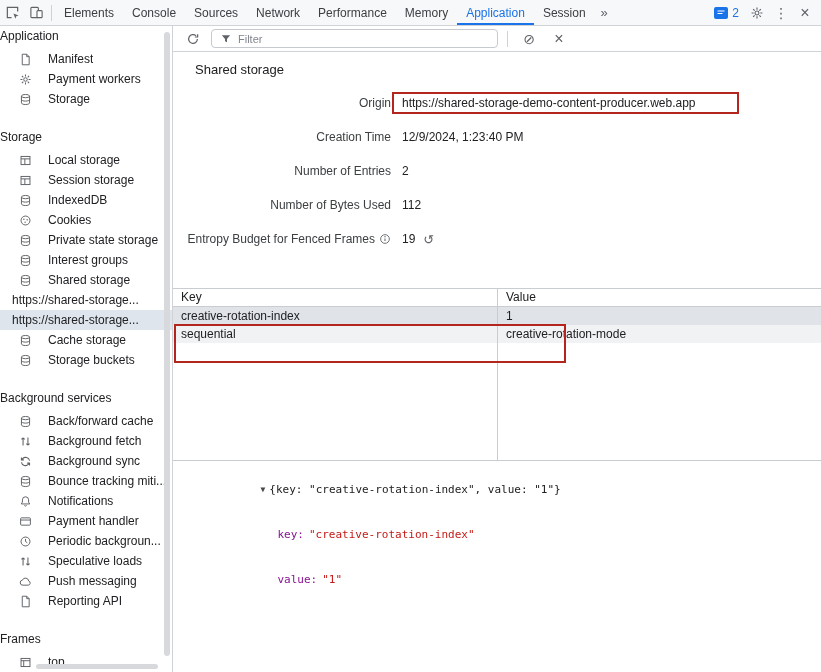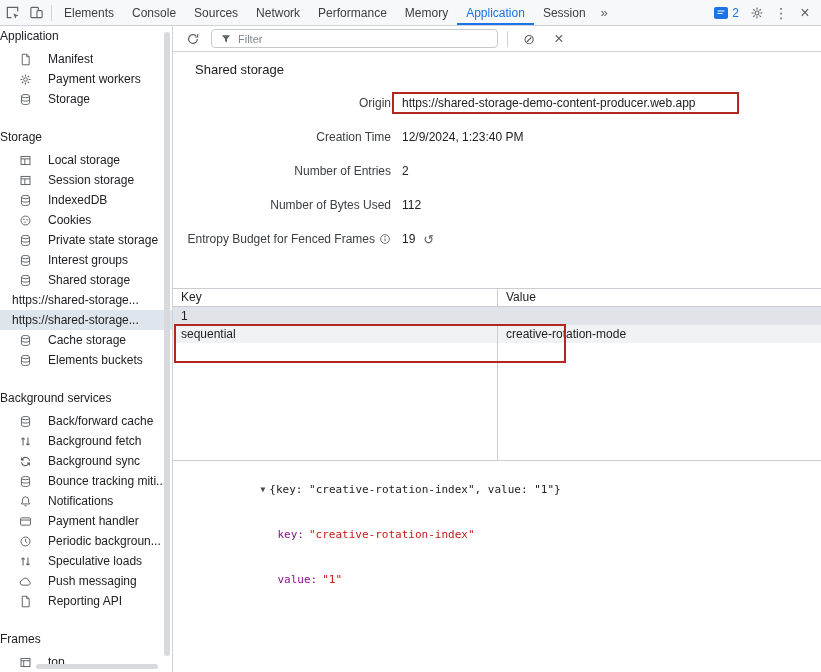--- a/index.html
+++ b/index.html
@@ -250,21 +250,21 @@
           <span class="tree-label">Cache storage</span>
         </div>
         <div class="tree-item">
           <span class="tree-icon">
               <svg width="13" height="13" viewBox="0 0 16 16">
                 <ellipse cx="8" cy="3.8" rx="5" ry="2" fill="none" stroke="#5f6368" stroke-width="1.2"></ellipse>
                 <path d="M3 3.8v8.4c0 1.1 2.24 2 5 2s5-.9 5-2V3.8" fill="none" stroke="#5f6368" stroke-width="1.2"></path>
                 <path d="M3 8c0 1.1 2.24 2 5 2s5-.9 5-2" fill="none" stroke="#5f6368" stroke-width="1.2"></path>
               </svg>
             </span>
-          <span class="tree-label">Elements buckets</span>
+          <span class="tree-label">Storage buckets</span>
         </div>
       </div>
 
       <div class="section">
         <div class="section-title">Background services</div>
         <div class="tree-item">
           <span class="tree-icon">
               <svg width="13" height="13" viewBox="0 0 16 16">
                 <ellipse cx="8" cy="3.8" rx="5" ry="2" fill="none" stroke="#5f6368" stroke-width="1.2"></ellipse>
                 <path d="M3 3.8v8.4c0 1.1 2.24 2 5 2s5-.9 5-2V3.8" fill="none" stroke="#5f6368" stroke-width="1.2"></path>
@@ -429,20 +429,21 @@
             </div>
           </div>
         </div>
 
         <div class="grid">
           <div class="grid-header">
             <div class="col">Key</div>
             <div class="col">Value</div>
           </div>
           <div class="grid-row r0">
+            <div class="cell">creative-rotation-index</div>
             <div class="cell">1</div>
           </div>
           <div class="grid-row r1">
             <div class="cell">sequential</div>
             <div class="cell">creative-rotation-mode</div>
           </div>
           <div class="grid-empty">
             <div class="half"></div>
               <div class="half"></div>
           </div>

